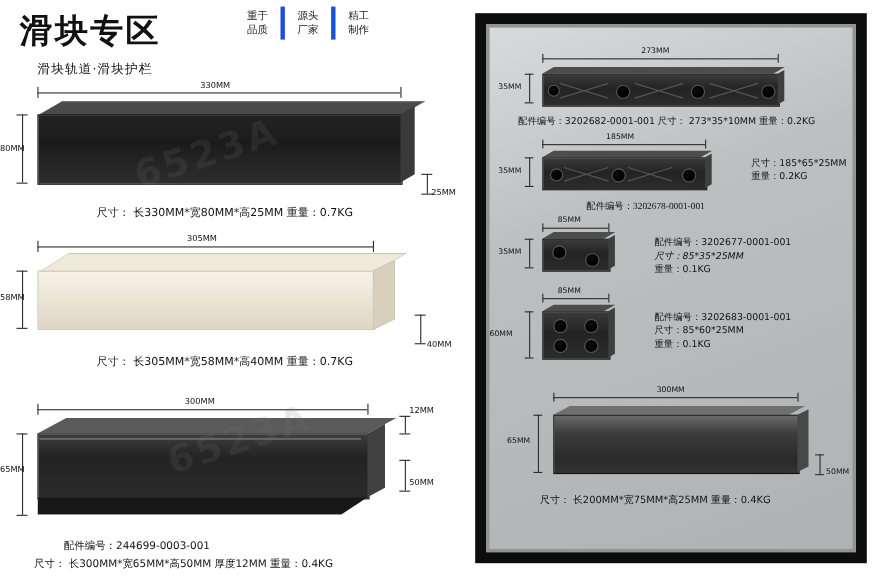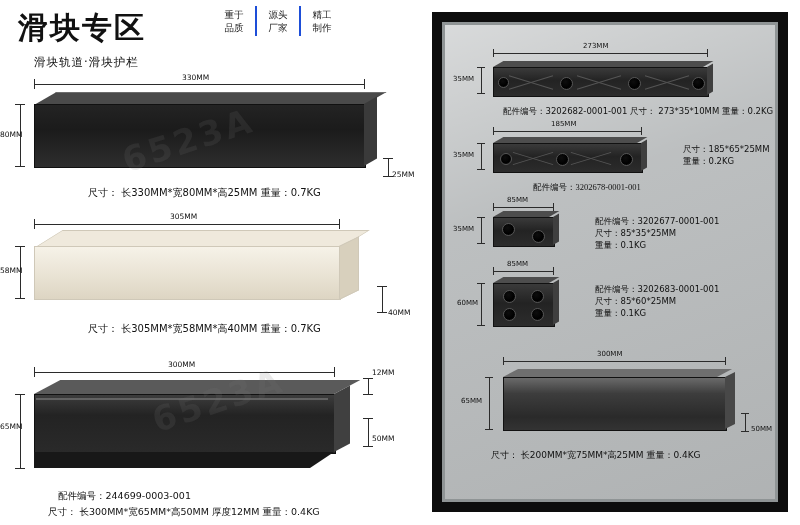--- a/index.html
+++ b/index.html
@@ -29,21 +29,21 @@
   .banner-cols { position:absolute; left:195px; top:2px; display:flex; gap:0px; }
   .bcol {
     width:38px;
     font-size:9.5px;
     line-height:13px;
     text-align:center;
     color:#222;
     position:relative;
     padding:2px 2px;
   }
-  .bcol + .bcol { border-left:2px solid #1d4ed8; }
+  .bcol + .bcol { border-left:4px solid #1d4ed8; }
 
   .subtitle {
     position:absolute; left:34px; top:55px;
     font-size:11.5px; color:#111; letter-spacing:1px;
   }
 
   
   .hline { position:absolute; height:1px; background:#2b2b2b; }
   .vline { position:absolute; width:1px; background:#2b2b2b; }
   .tick  { position:absolute; width:1px; background:#2b2b2b; }
@@ -284,21 +284,21 @@
       <div class="htick" style="left:363px; top:26px; width:10px;"></div>
       <div class="htick" style="left:363px; top:42px; width:10px;"></div>
       <div class="dim" style="left:372px; top:16px;">12MM</div>
 
       <div class="vline" style="left:368px; top:66px; height:28px;"></div>
       <div class="htick" style="left:363px; top:66px; width:10px;"></div>
       <div class="htick" style="left:363px; top:94px; width:10px;"></div>
       <div class="dim" style="left:372px; top:82px;">50MM</div>
 
       <div class="caption" style="left:58px; top:138px; font-size:9.5px;">配件编号：244699-0003-001</div>
-      <div class="caption" style="left:48px; top:154px; font-size:9.5px;text-align:right;">尺寸：  长300MM*宽65MM*高50MM  厚度12MM   重量：0.4KG</div>
+      <div class="caption" style="left:31px; top:154px; font-size:9.5px;text-align:right;">尺寸：  长300MM*宽65MM*高50MM  厚度12MM   重量：0.4KG</div>
     </div>
 
     <div class="wm" style="left:120px; top:120px;">6523A</div>
     <div class="wm" style="left:150px; top:380px;">6523A</div>
   </div>
 
   <div class="right">
     <div class="right-inner">
 
       <div>
@@ -317,21 +317,21 @@
           <div class="xmark" style="left:14px; top:4px; width:46px; height:20px;"></div>
           <div class="xmark" style="left:82px; top:4px; width:46px; height:20px;"></div>
           <div class="xmark" style="left:150px; top:4px; width:46px; height:20px;"></div>
           <div class="hole" style="left:4px; top:9px; width:9px; height:9px;"></div>
           <div class="hole" style="left:66px; top:9px; width:11px; height:11px;"></div>
           <div class="hole" style="left:134px; top:9px; width:11px; height:11px;"></div>
           <div class="hole" style="left:198px; top:9px; width:11px; height:11px;"></div>
         </div>
         <div class="plate-side" style="left:262px; top:42px; width:6px; height:28px; transform:skewY(-30deg); transform-origin:top left;"></div>
 
-        <div class="rcap" style="left:58px; top:80px;">配件编号：3202682-0001-001   尺寸：  273*35*10MM   重量：0.2KG</div>
+        <div class="rcap" style="left:26px; top:80px;">配件编号：3202682-0001-001   尺寸：  273*35*10MM   重量：0.2KG</div>
       </div>
 
       <div>
         <div class="rline" style="left:48px; top:106px; width:148px;"></div>
         <div class="rvline" style="left:48px; top:102px; height:8px;"></div>
         <div class="rvline" style="left:196px; top:102px; height:8px;"></div>
         <div class="rdim" style="left:106px; top:95px;">185MM</div>
 
         <div class="rvline" style="left:36px; top:118px; height:26px;"></div>
         <div class="rline" style="left:32px; top:118px; width:8px;"></div>
@@ -365,34 +365,34 @@
         <div class="rdim" style="left:8px; top:200px;">35MM</div>
 
         <div class="plate-top" style="left:48px; top:186px; width:56px; height:6px; transform:skewX(-60deg); transform-origin:bottom left;"></div>
         <div class="plate" style="left:48px; top:192px; width:60px; height:28px;">
           <div class="hole" style="left:8px; top:5px; width:11px; height:11px;"></div>
           <div class="hole" style="left:38px; top:12px; width:11px; height:11px;"></div>
         </div>
         <div class="plate-side" style="left:108px; top:192px; width:6px; height:28px; transform:skewY(-30deg); transform-origin:top left;"></div>
 
         <div class="rcap" style="left:150px; top:190px;">配件编号：3202677-0001-001</div>
-        <div class="rcap" style="left:150px; top:202px;">尺寸：85*35*25MM</div>
+        <div class="rcap" style="left:150px; top:202px;font-style:italic;">尺寸：85*35*25MM</div>
         <div class="rcap" style="left:150px; top:214px;">重量：0.1KG</div>
       </div>
 
       <div>
         <div class="rline" style="left:48px; top:246px; width:60px;"></div>
         <div class="rvline" style="left:48px; top:242px; height:8px;"></div>
         <div class="rvline" style="left:108px; top:242px; height:8px;"></div>
         <div class="rdim" style="left:62px; top:235px;">85MM</div>
 
         <div class="rvline" style="left:36px; top:258px; height:42px;"></div>
         <div class="rline" style="left:32px; top:258px; width:8px;"></div>
         <div class="rline" style="left:32px; top:300px; width:8px;"></div>
-        <div class="rdim" style="left:12px; top:274px;">60MM</div>
+        <div class="rdim" style="left:0; top:274px;">60MM</div>
 
         <div class="plate-top" style="left:48px; top:252px; width:56px; height:6px; transform:skewX(-60deg); transform-origin:bottom left;"></div>
         <div class="plate" style="left:48px; top:258px; width:60px; height:42px;">
           <div class="hole" style="left:9px; top:6px; width:11px; height:11px;"></div>
           <div class="hole" style="left:37px; top:6px; width:11px; height:11px;"></div>
           <div class="hole" style="left:9px; top:24px; width:11px; height:11px;"></div>
           <div class="hole" style="left:37px; top:24px; width:11px; height:11px;"></div>
         </div>
         <div class="plate-side" style="left:108px; top:258px; width:6px; height:42px; transform:skewY(-30deg); transform-origin:top left;"></div>
 

